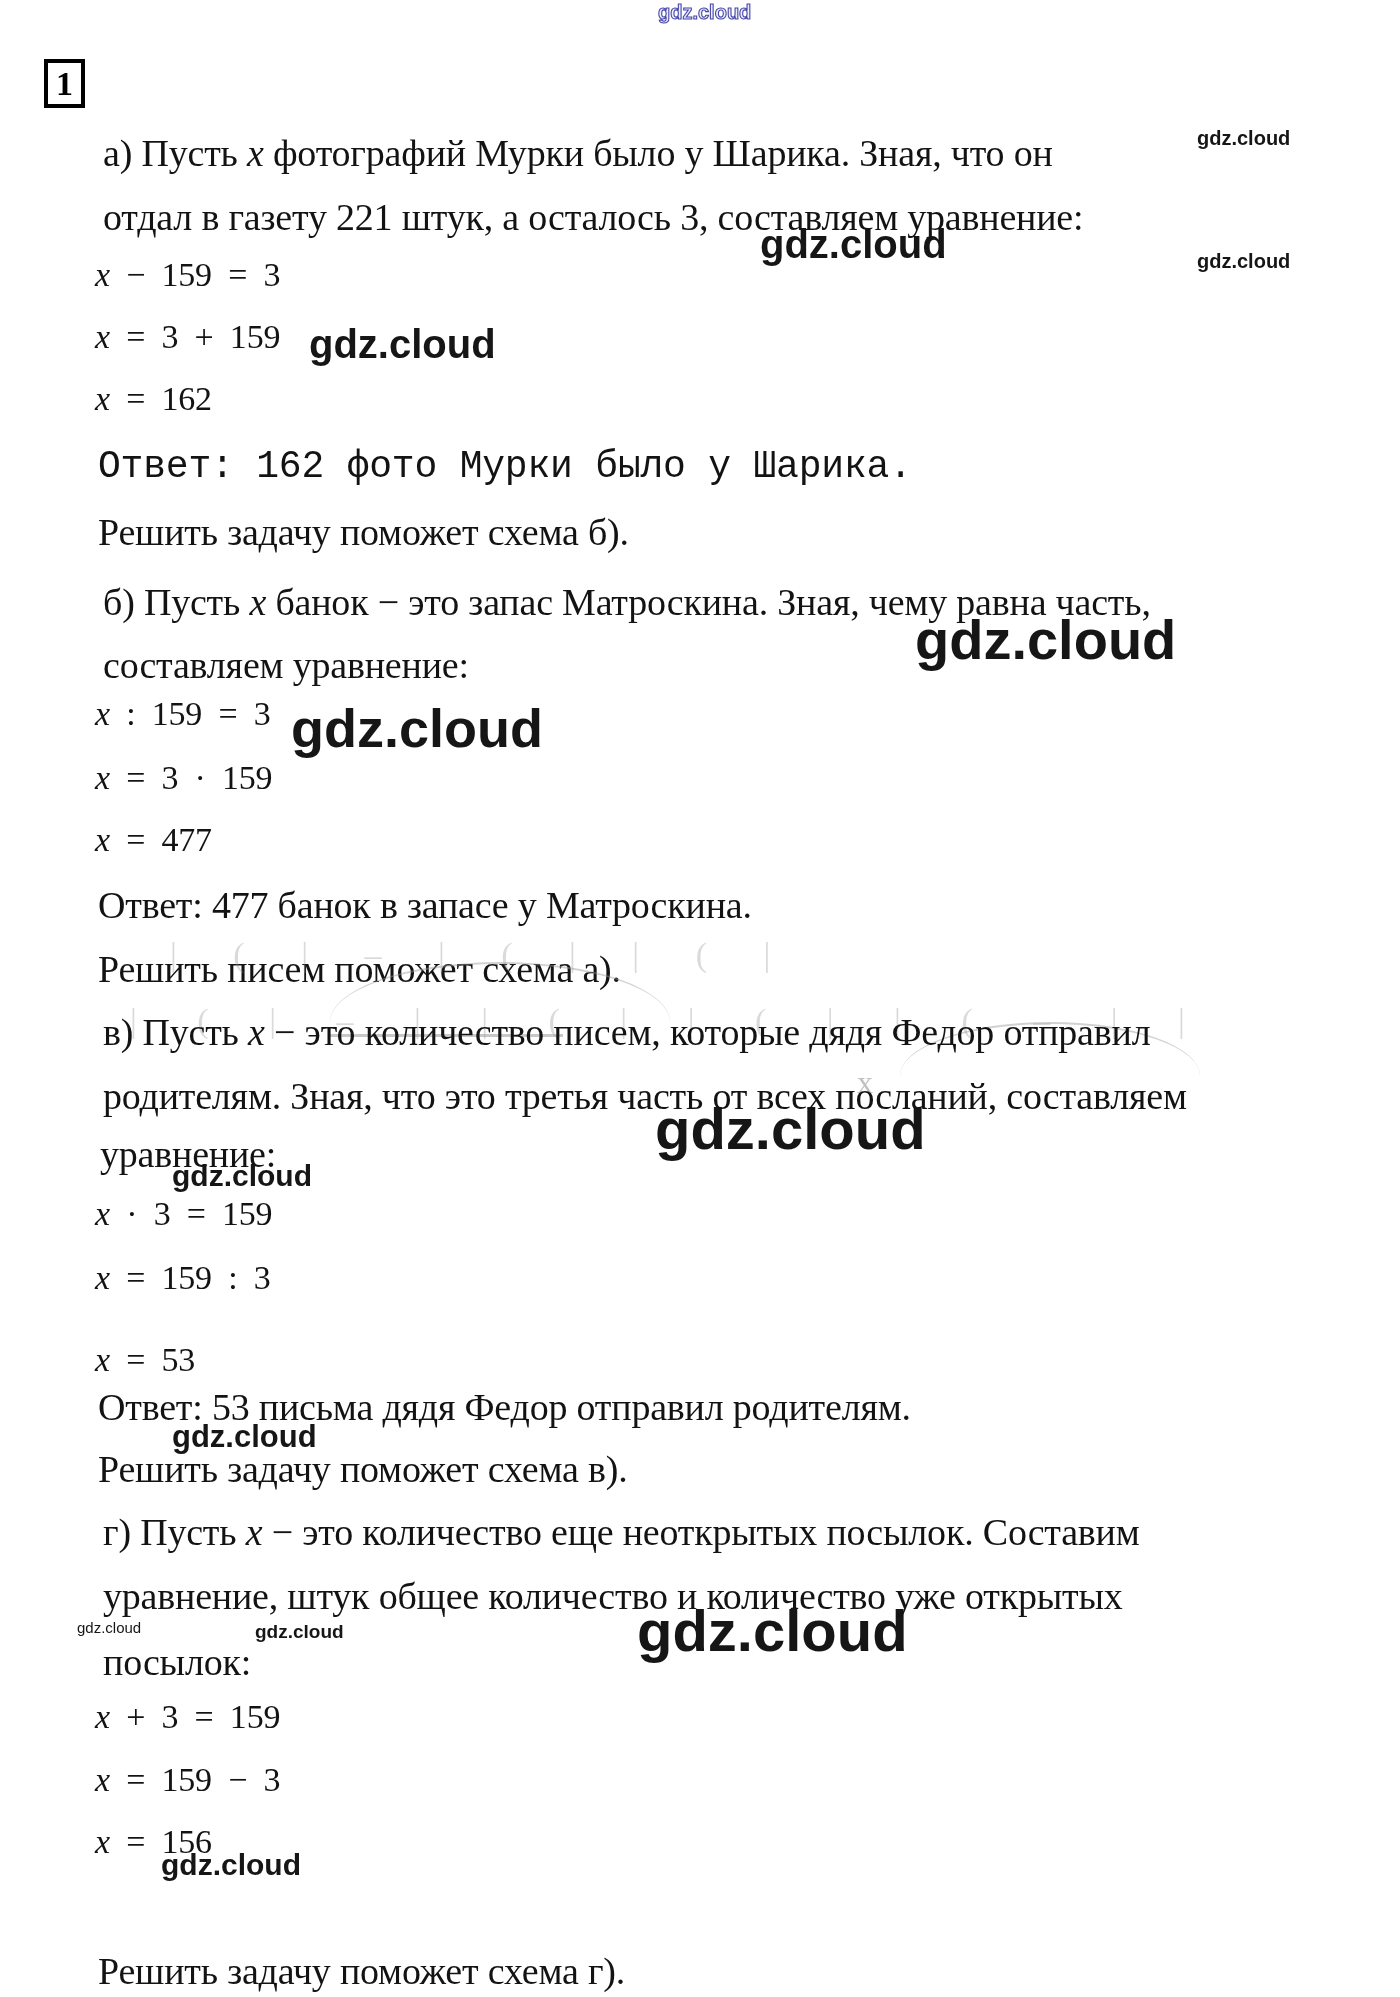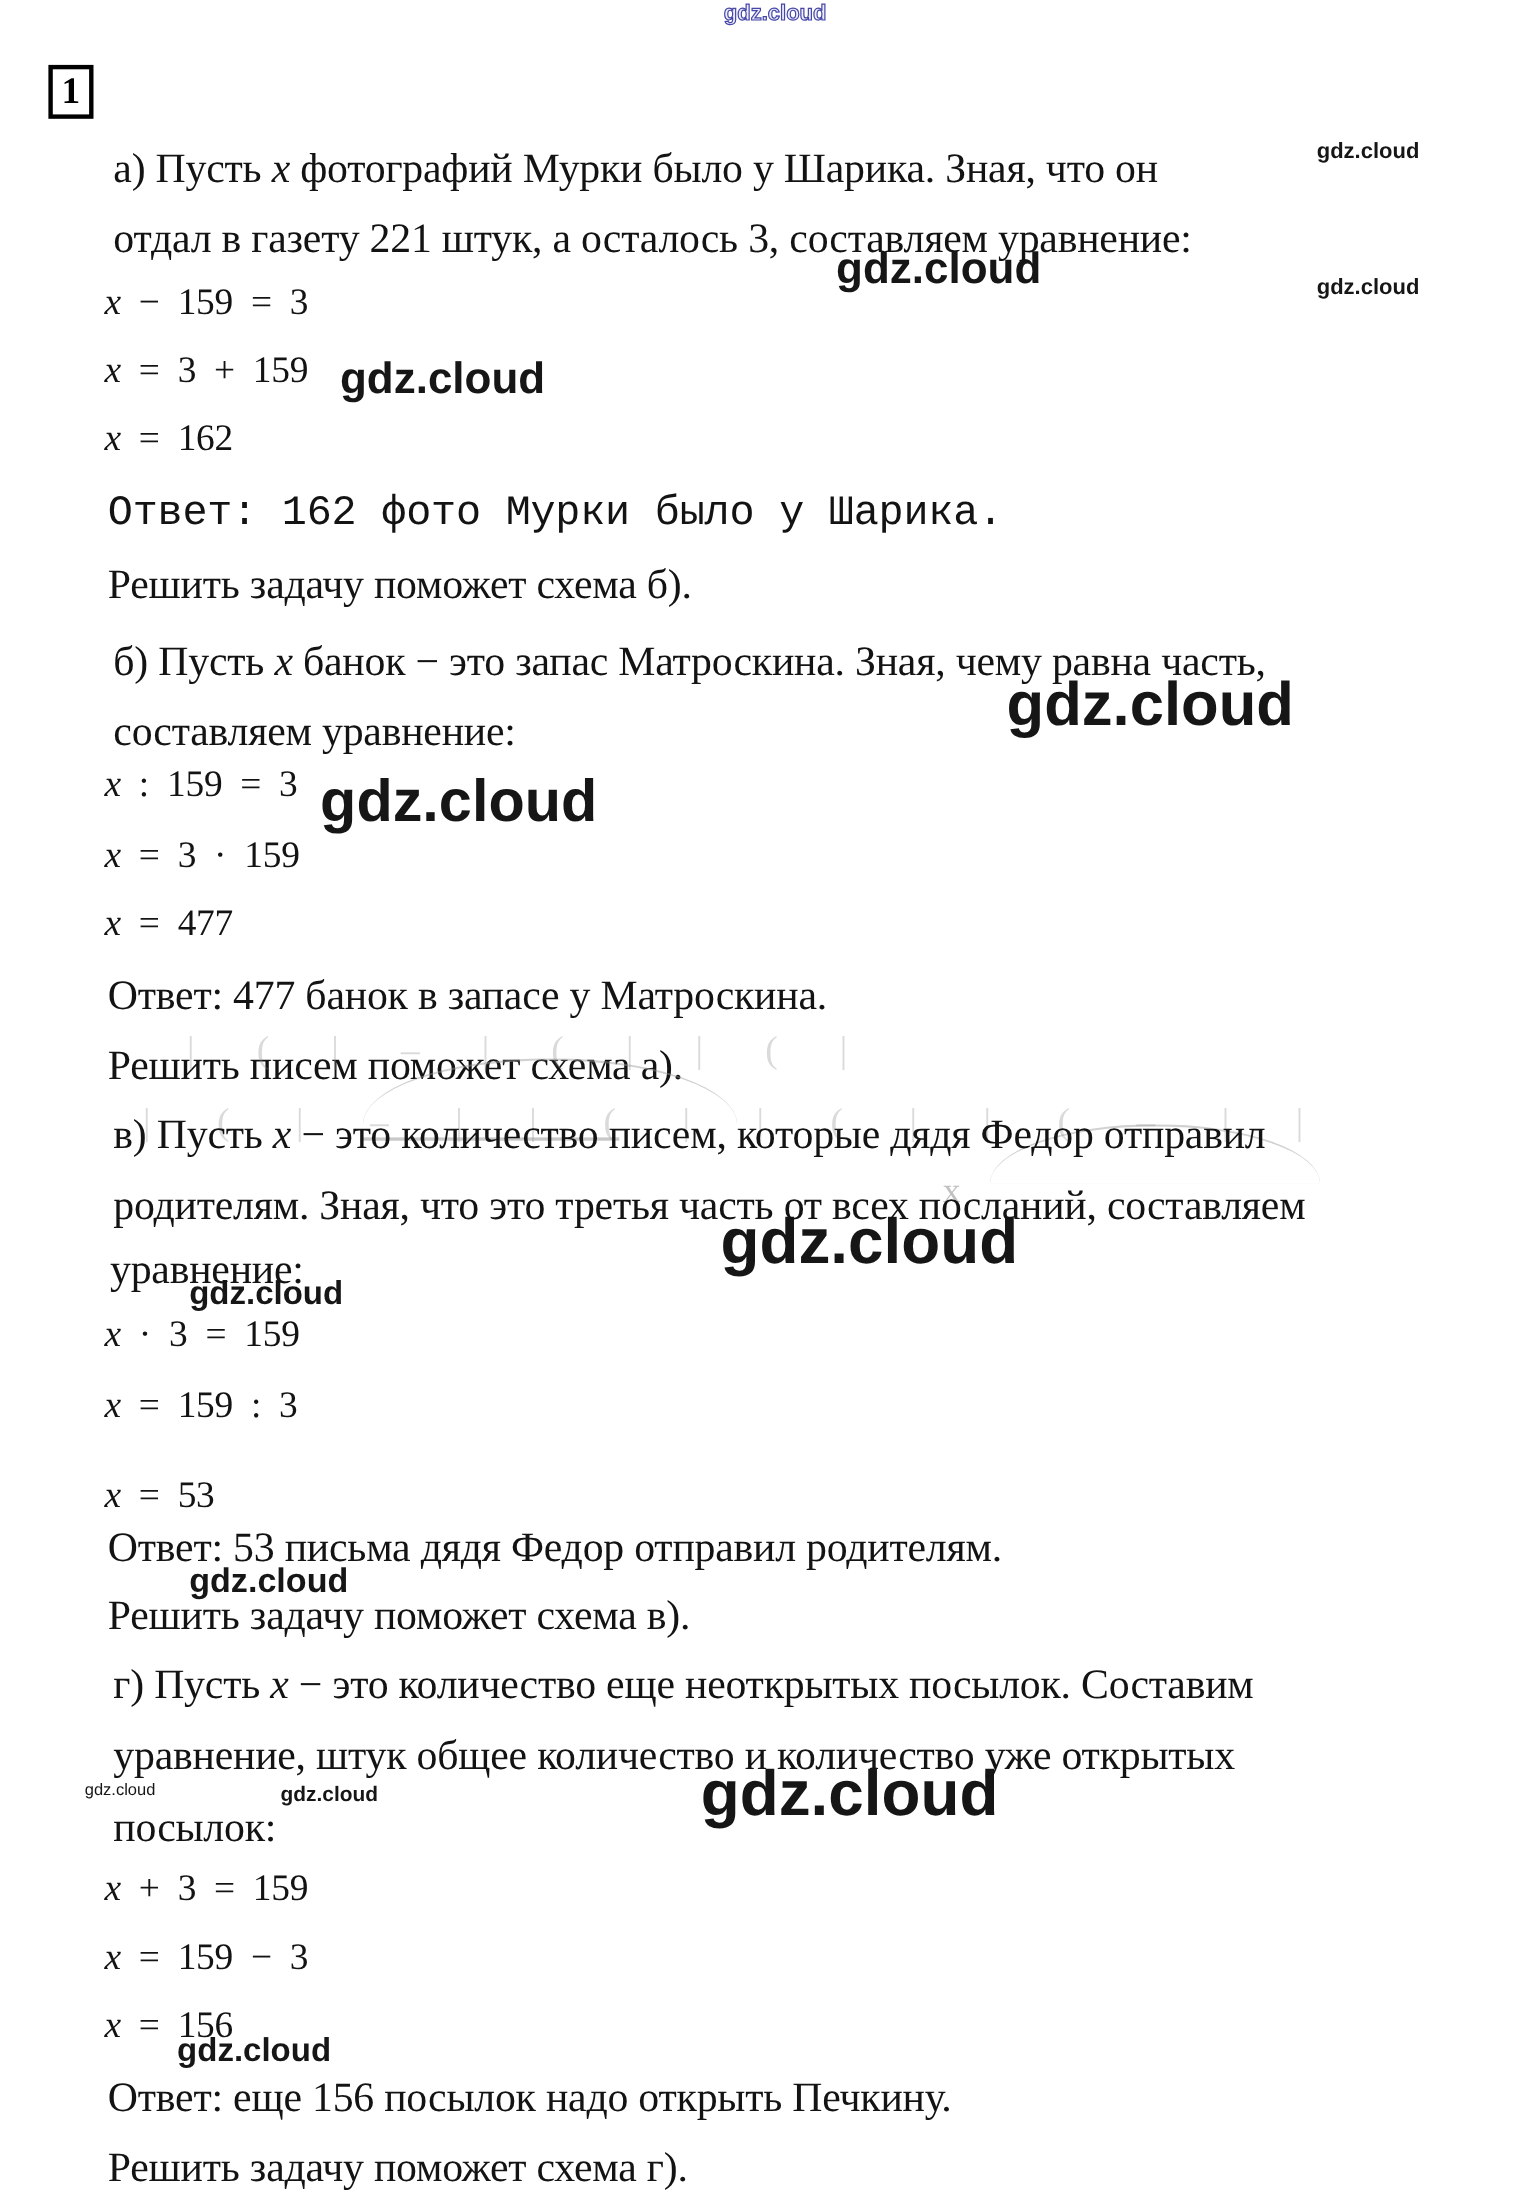--- a/index.html
+++ b/index.html
@@ -91,16 +91,15 @@
   <div class="line eq" style="left:95px;top:1323px;margin-top:20px;"><i>x</i> = 53</div>
   <div class="line" style="left:98px;top:1388px;">Ответ: 53 письма дядя Федор отправил родителям.</div>
   <div class="line" style="left:98px;top:1450px;">Решить задачу поможет схема в).</div>
 
   <div class="line" style="left:103px;top:1513px;">г) Пусть <i>x</i> − это количество еще неоткрытых посылок. Составим</div>
   <div class="line" style="left:103px;top:1577px;">уравнение, штук общее количество и количество уже открытых</div>
   <div class="line" style="left:103px;top:1643px;">посылок:</div>
   <div class="line eq" style="left:95px;top:1700px;"><i>x</i> + 3 = 159</div>
   <div class="line eq" style="left:95px;top:1763px;"><i>x</i> = 159 − 3</div>
   <div class="line eq" style="left:95px;top:1825px;"><i>x</i> = 156</div>
-  <div class="line" style="left:98px;top:1888px;">Ответ: еще 156 посылок надо открыть Печкину.</div>
   <div class="line" style="left:98px;top:1952px;">Решить задачу поможет схема г).</div>
 
 </div>
 
 </body></html>

